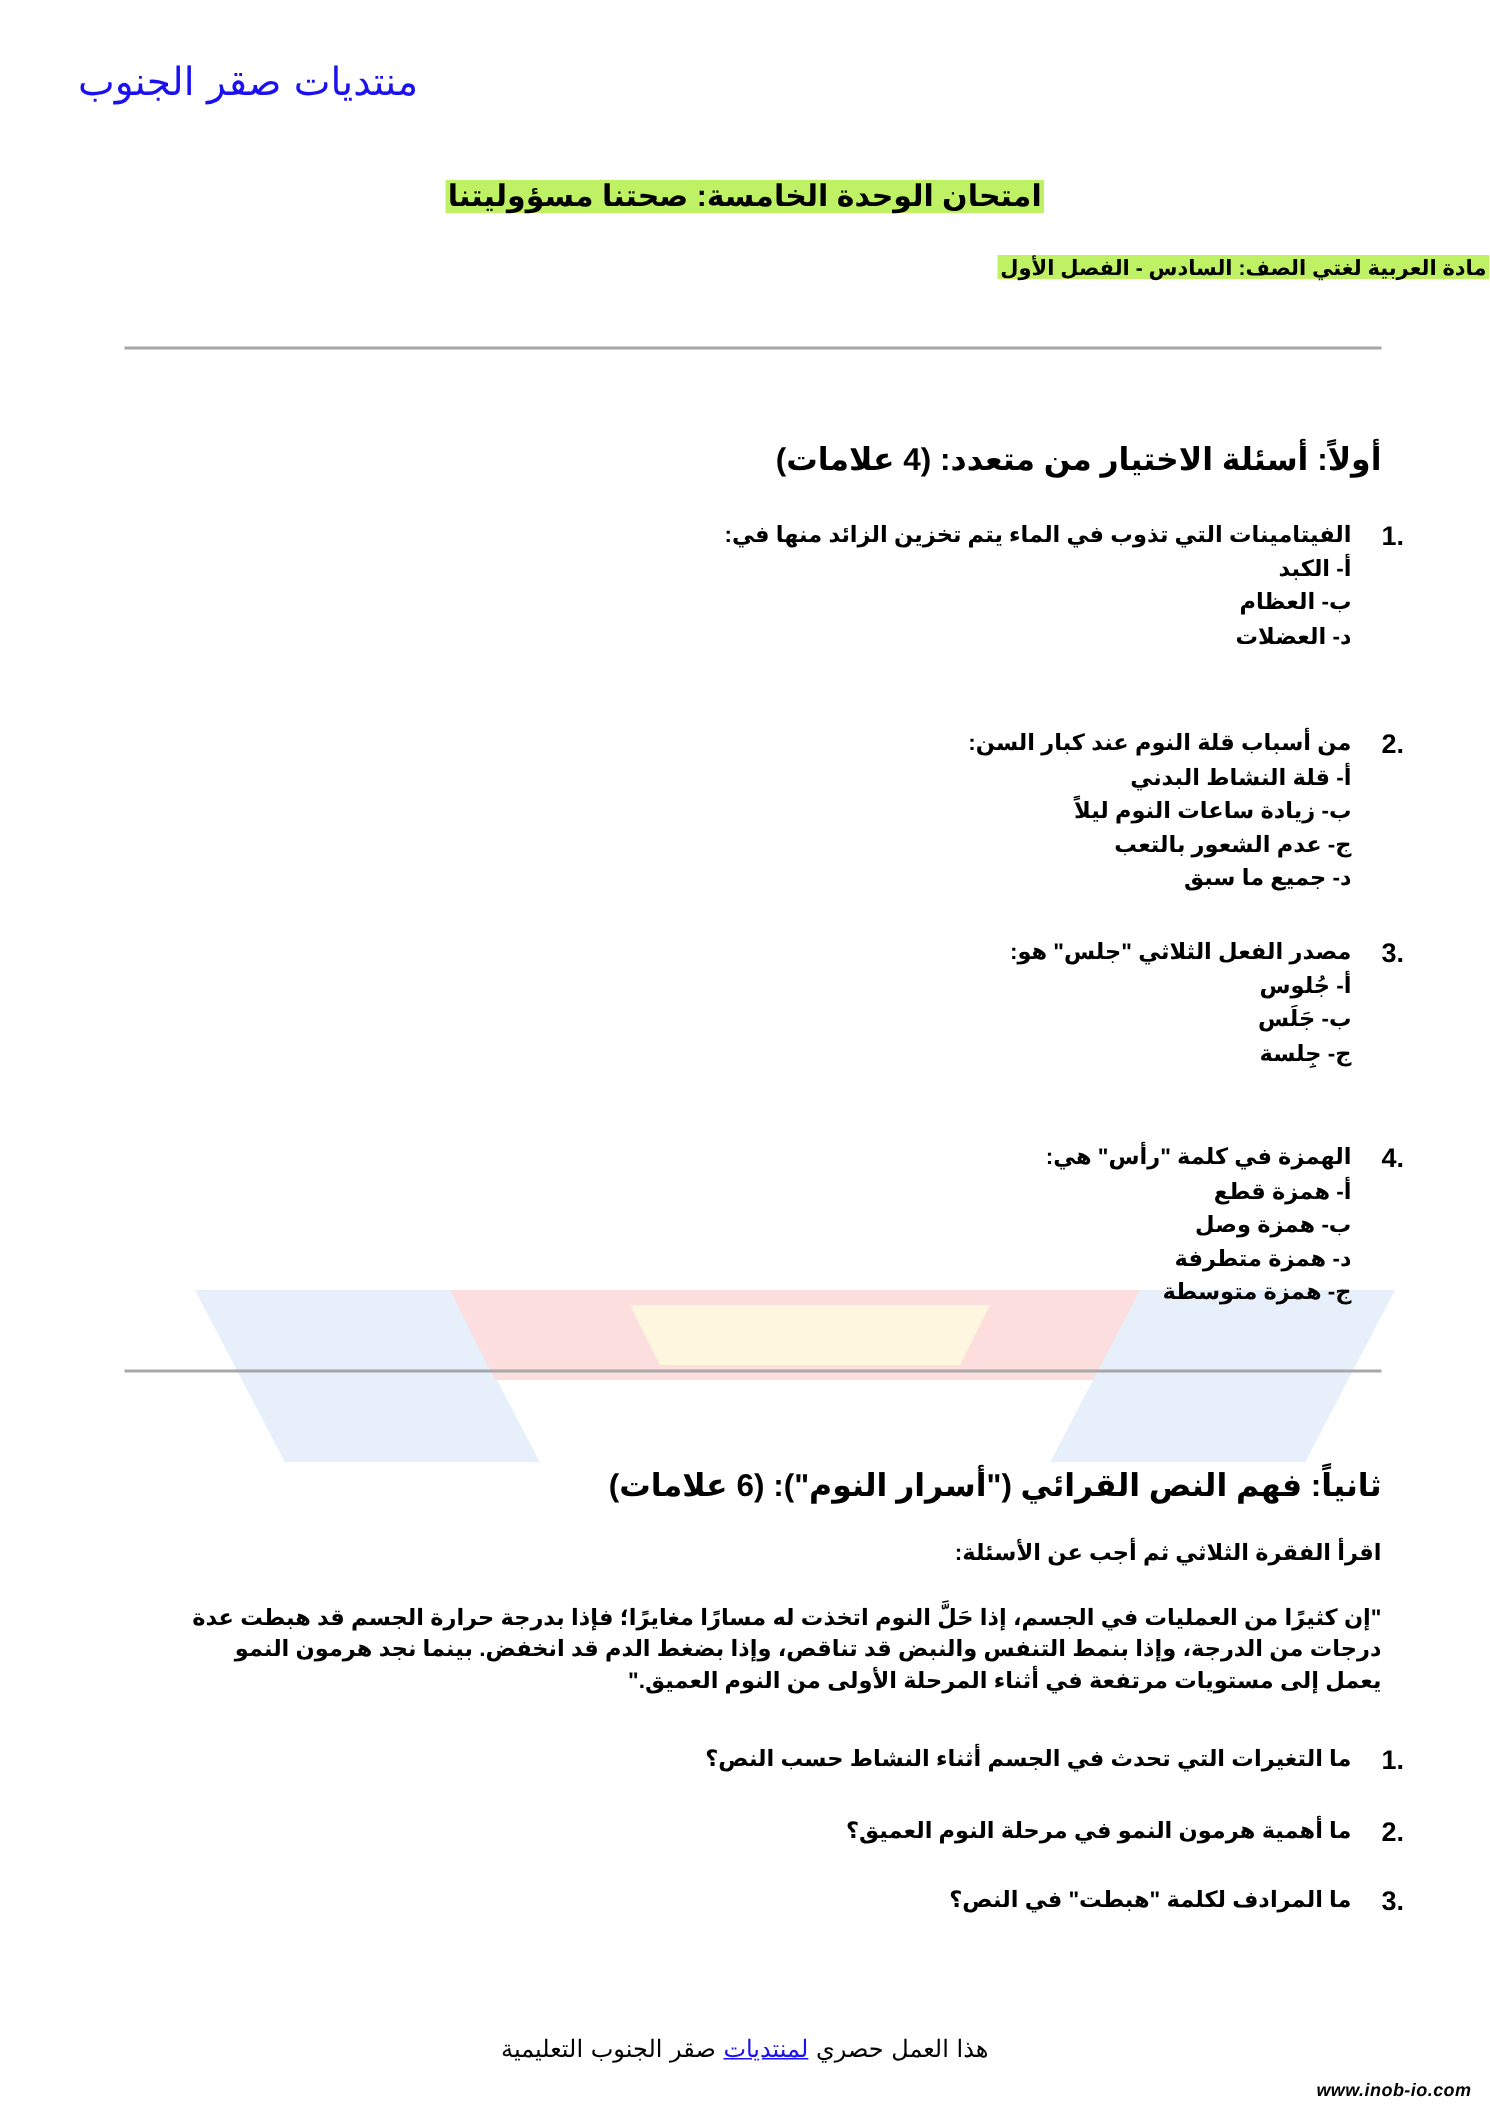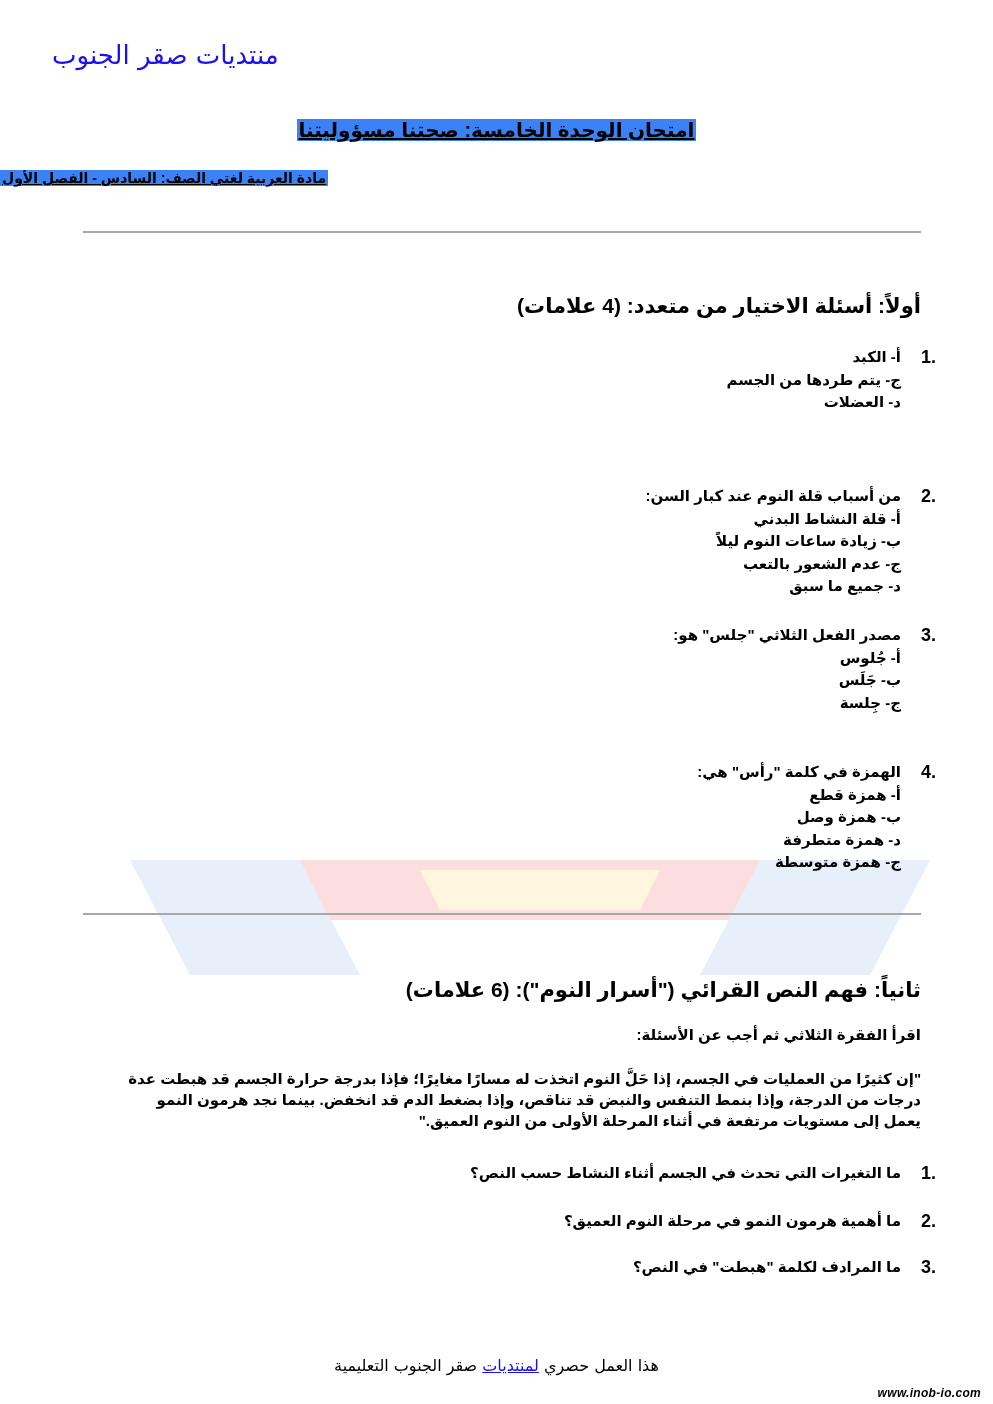--- a/index.html
+++ b/index.html
@@ -6,27 +6,27 @@
   body {
     width: 993px; height: 1404px; position: relative; overflow: hidden;
     background: #ffffff; color: #000;
     font-family: "Liberation Sans", "DejaVu Sans", sans-serif;
   }
   .site-title {
     position: absolute; left: 52px; top: 40px;
     font-family: "DejaVu Sans", sans-serif; font-size: 26px; color: #1a10f0;
     direction: rtl; white-space: nowrap;
   }
-  .hl { background: #3b82f6; padding: 0 2px; text-decoration: underline; }
+  .hl { background: #bef264; padding: 0 2px; }
   .exam-title {
     position: absolute; left: 0; right: 0; top: 118px; text-align: center;
     font-size: 20px; font-weight: bold; direction: rtl;
   }
   .exam-sub {
-    position: absolute; left: 0; right: 0; top: 170px; text-align: left;
+    position: absolute; left: 0; right: 0; top: 170px; text-align: right;
     font-size: 14px; font-weight: bold; direction: rtl;
   }
   .rule {
     position: absolute; left: 83px; width: 838px; height: 0;
     border-top: 2px solid #a8a8a8;
   }
   .watermark {
     position: absolute; left: 100px; top: 860px; width: 860px; height: 115px;
     opacity: 0.35; pointer-events: none;
   }
@@ -83,22 +83,23 @@
   <polygon points="200,0 700,0 680,60 230,60" fill="#f7a3a3"></polygon>
   <polygon points="320,10 560,10 540,50 340,50" fill="#fde6a6"></polygon>
   <polygon points="660,0 830,0 770,115 600,115" fill="#b9d4f3"></polygon>
 </svg>
 
 <div class="section-heading" style="top:294px">أولاً: أسئلة الاختيار من متعدد: (4 علامات)</div>
 
 <div class="question" style="top:346px">
   <span class="num"><span class="num-text">1.</span></span>
   <div class="body">
+    <span class="opt">الفيتامينات التي تذوب في الماء يتم تخزين الزائد منها في:</span>
     <span class="opt">أ- الكبد</span>
-    <span class="opt">ج- يتم طردها من الجسم</span>
+    <span class="opt">ب- العظام</span>
     <span class="opt">د- العضلات</span>
   </div>
 </div>
 
 <div class="question" style="top:485px">
   <span class="num"><span class="num-text">2.</span></span>
   <div class="body">
     <span class="opt">من أسباب قلة النوم عند كبار السن:</span>
     <span class="opt">أ- قلة النشاط البدني</span>
     <span class="opt">ب- زيادة ساعات النوم ليلاً</span>

